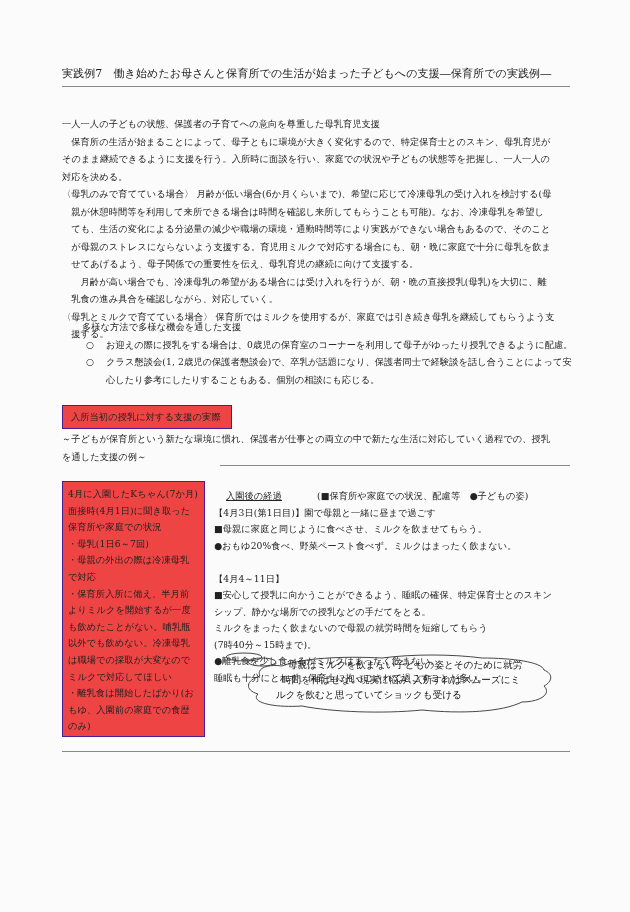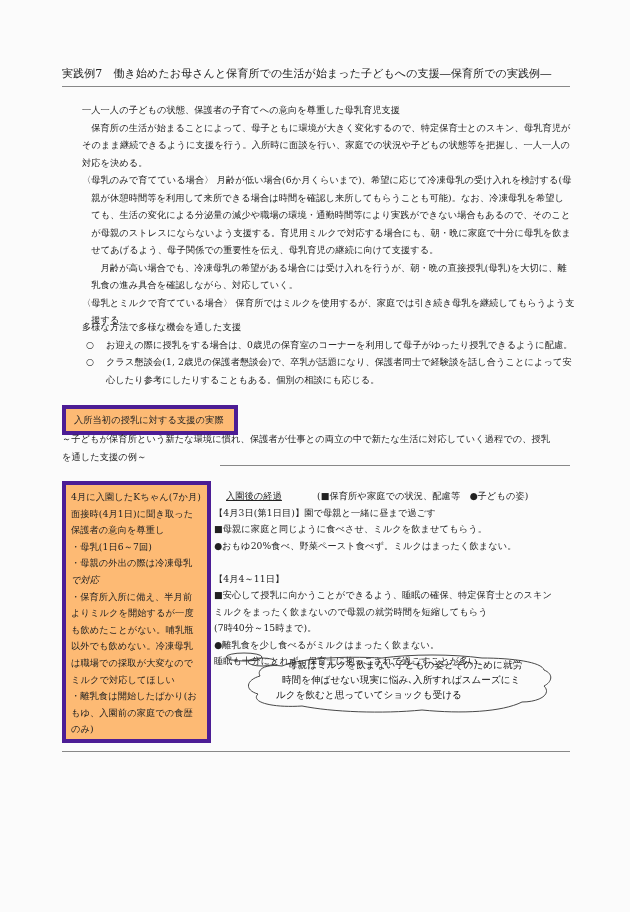--- a/index.html
+++ b/index.html
@@ -1,31 +1,31 @@
 <!DOCTYPE html>
 <html><head>
 <meta charset="utf-8">
 <style>
   html, body { margin:0; padding:0; background:#fbfbfb; }
   body { width:630px; height:912px; position:relative; overflow:hidden;
          font-family:"DejaVu Serif", "Liberation Serif", serif; color:#222; }
   .abs { position:absolute; }
   .t { font-size:9.2px; line-height:17.5px; white-space:nowrap; letter-spacing:0.1px; }
   .hr { position:absolute; height:1px; background:#888; }
-  .box { position:absolute; border:4px solid #4c1d95; background:#fdba74; }
+  .box { position:absolute; border:1px solid #4c1d95; background:#ef4444; }
   .u { text-decoration:underline; }
   .cloud-text { font-family:Liberation Mono, monospace; font-size:9.6px; line-height:15px; color:#111; white-space:nowrap; }
 </style>
 </head>
 <body>
 
 <div class="abs t" style="left:62px;top:65px;font-size:11px;">実践例7　働き始めたお母さんと保育所での生活が始まった子どもへの支援―保育所での実践例―</div>
 <div class="hr" style="left:62px;top:86px;width:508px;"></div>
 
-<div class="abs" style="left:62px;top:101px;margin-left:20px;">
+<div class="abs" style="left:62px;top:115px;">
   <div class="t">一人一人の子どもの状態、保護者の子育てへの意向を尊重した母乳育児支援</div>
   <div class="t">　保育所の生活が始まることによって、母子ともに環境が大きく変化するので、特定保育士とのスキン、母乳育児が</div>
   <div class="t">そのまま継続できるように支援を行う。入所時に面談を行い、家庭での状況や子どもの状態等を把握し、一人一人の</div>
   <div class="t">対応を決める。</div>
   <div class="t">〈母乳のみで育てている場合〉 月齢が低い場合(6か月くらいまで)、希望に応じて冷凍母乳の受け入れを検討する(母</div>
   <div class="t">　親が休憩時間等を利用して来所できる場合は時間を確認し来所してもらうことも可能)。なお、冷凍母乳を希望し</div>
   <div class="t">　ても、生活の変化による分泌量の減少や職場の環境・通勤時間等により実践ができない場合もあるので、そのこと</div>
   <div class="t">　が母親のストレスにならないよう支援する。育児用ミルクで対応する場合にも、朝・晩に家庭で十分に母乳を飲ま</div>
   <div class="t">　せてあげるよう、母子関係での重要性を伝え、母乳育児の継続に向けて支援する。</div>
   <div class="t">　　月齢が高い場合でも、冷凍母乳の希望がある場合には受け入れを行うが、朝・晩の直接授乳(母乳)を大切に、離</div>
@@ -53,24 +53,24 @@
 <div class="abs" style="left:62px;top:430px;">
   <div class="t">～子どもが保育所という新たな環境に慣れ、保護者が仕事との両立の中で新たな生活に対応していく過程での、授乳</div>
   <div class="t">を通した支援の例～</div>
 </div>
 <div class="hr" style="left:220px;top:465px;width:350px;"></div>
 
 <div class="box" style="left:62px;top:481px;width:141px;height:254px;">
   <div style="position:absolute;left:5px;top:4px;">
     <div class="t" style="line-height:16.6px;">4月に入園したKちゃん(7か月)</div>
     <div class="t" style="line-height:16.6px;">面接時(4月1日)に聞き取った</div>
-    <div class="t" style="line-height:16.6px;">保護者の意向を尊重し</div>
+    <div class="t" style="line-height:16.6px;">保育所や家庭での状況</div>
     <div class="t" style="line-height:16.6px;">・母乳(1日6～7回)</div>
     <div class="t" style="line-height:16.6px;">・母親の外出の際は冷凍母乳</div>
-    <div class="t" style="line-height:16.6px;font-style:italic;">で対応</div>
+    <div class="t" style="line-height:16.6px;">で対応</div>
     <div class="t" style="line-height:16.6px;">・保育所入所に備え、半月前</div>
     <div class="t" style="line-height:16.6px;">よりミルクを開始するが一度</div>
     <div class="t" style="line-height:16.6px;">も飲めたことがない。哺乳瓶</div>
     <div class="t" style="line-height:16.6px;">以外でも飲めない。冷凍母乳</div>
     <div class="t" style="line-height:16.6px;">は職場での採取が大変なので</div>
     <div class="t" style="line-height:16.6px;">ミルクで対応してほしい</div>
     <div class="t" style="line-height:16.6px;">・離乳食は開始したばかり(お</div>
     <div class="t" style="line-height:16.6px;">もゆ、入園前の家庭での食歴</div>
     <div class="t" style="line-height:16.6px;">のみ)</div>
   </div>
@@ -80,20 +80,21 @@
   <div style="white-space:nowrap;">
     <span class="t u" style="margin-left:12px;">入園後の経過</span>
     <span class="t" style="margin-left:30px;">(■保育所や家庭での状況、配慮等　●子どもの姿)</span>
   </div>
   <div class="t" style="line-height:16.5px;">【4月3日(第1日目)】園で母親と一緒に昼まで過ごす</div>
   <div class="t" style="line-height:16.5px;">■母親に家庭と同じように食べさせ、ミルクを飲ませてもらう。</div>
   <div class="t" style="line-height:16.5px;">●おもゆ20%食べ、野菜ペースト食べず。ミルクはまったく飲まない。</div>
   <div class="t" style="line-height:16.5px;height:16.5px;"></div>
   <div class="t" style="line-height:16.5px;">【4月4～11日】</div>
   <div class="t" style="line-height:16.5px;">■安心して授乳に向かうことができるよう、睡眠の確保、特定保育士とのスキン</div>
+  <div class="t" style="line-height:16.5px;">シップ、静かな場所での授乳などの手だてをとる。</div>
   <div class="t" style="line-height:16.5px;">ミルクをまったく飲まないので母親の就労時間を短縮してもらう</div>
   <div class="t" style="line-height:16.5px;">(7時40分～15時まで)。</div>
   <div class="t" style="line-height:16.5px;">●離乳食を少し食べるがミルクはまったく飲まない。</div>
   <div class="t" style="line-height:16.5px;">睡眠も十分にとれず、保育士に抱っこされて過ごすことが多い。</div>
 </div>
 
 <div class="abs" style="left:222px;top:652px;width:340px;height:64px;">
   <svg width="340" height="64" viewBox="0 0 340 64" style="position:absolute;left:0;top:0;">
     <g fill="none" stroke="#333" stroke-width="0.9">
       <ellipse cx="22" cy="5" rx="18" ry="4"></ellipse>

